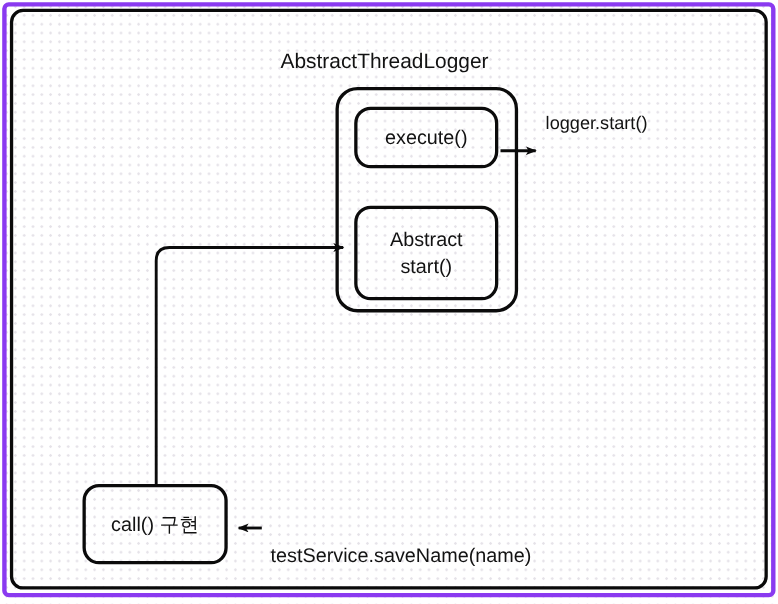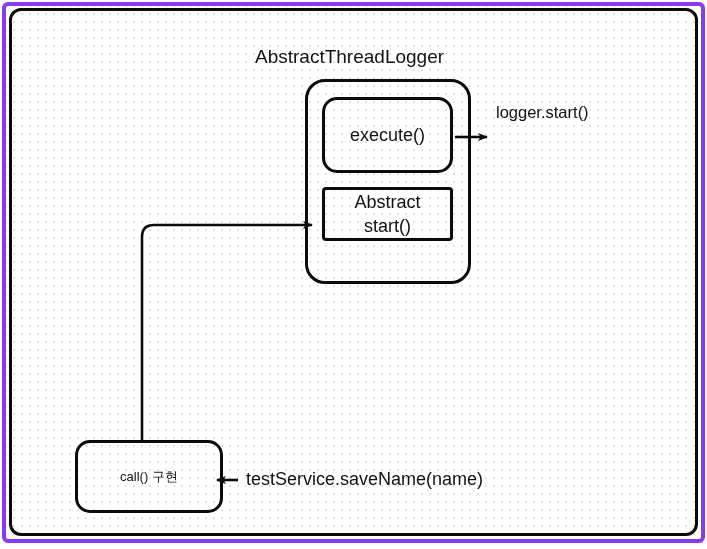--- a/index.html
+++ b/index.html
@@ -43,56 +43,56 @@
     text-align: center;
     box-sizing: border-box;
   }
   .container-box {
     left: 305px; top: 79px;
     width: 166px; height: 205px;
     border-radius: 20px;
   }
   .execute-box {
     left: 322px; top: 97px;
-    width: 131px; height: 76px;
+    width: 131px; height: 56px;
     border-radius: 15px;
     font-size: 18px;
   }
   .abstract-box {
     left: 322px; top: 187px;
-    width: 131px; height: 54px;
-    border-radius: 4px;
+    width: 131px; height: 86px;
+    border-radius: 15px;
     font-size: 18px;
     line-height: 24px;
   }
   .impl-box {
     left: 75px; top: 440px;
-    width: 148px; height: 73px;
+    width: 132px; height: 73px;
     border-radius: 15px;
-    font-size: 13px;
+    font-size: 18px;
   }
   .diagram-title {
     position: absolute;
     left: 255px; top: 46px;
     width: 260px;
     text-align: left;
     font-size: 19px;
     letter-spacing: 0px;
   }
   .logger-note {
     position: absolute;
     left: 496px; top: 101px;
     width: 150px;
     text-align: left;
     font-size: 16.5px;
     line-height: 22.5px;
   }
   .call-annotation {
     position: absolute;
-    left: 246px; top: 469px;
+    left: 246px; top: 495px;
     font-size: 18px;
   }
   svg.arrow-layer {
     position: absolute;
     left: 0; top: 0;
     width: 707px; height: 549px;
     pointer-events: none;
   }
 </style>
 </head>

